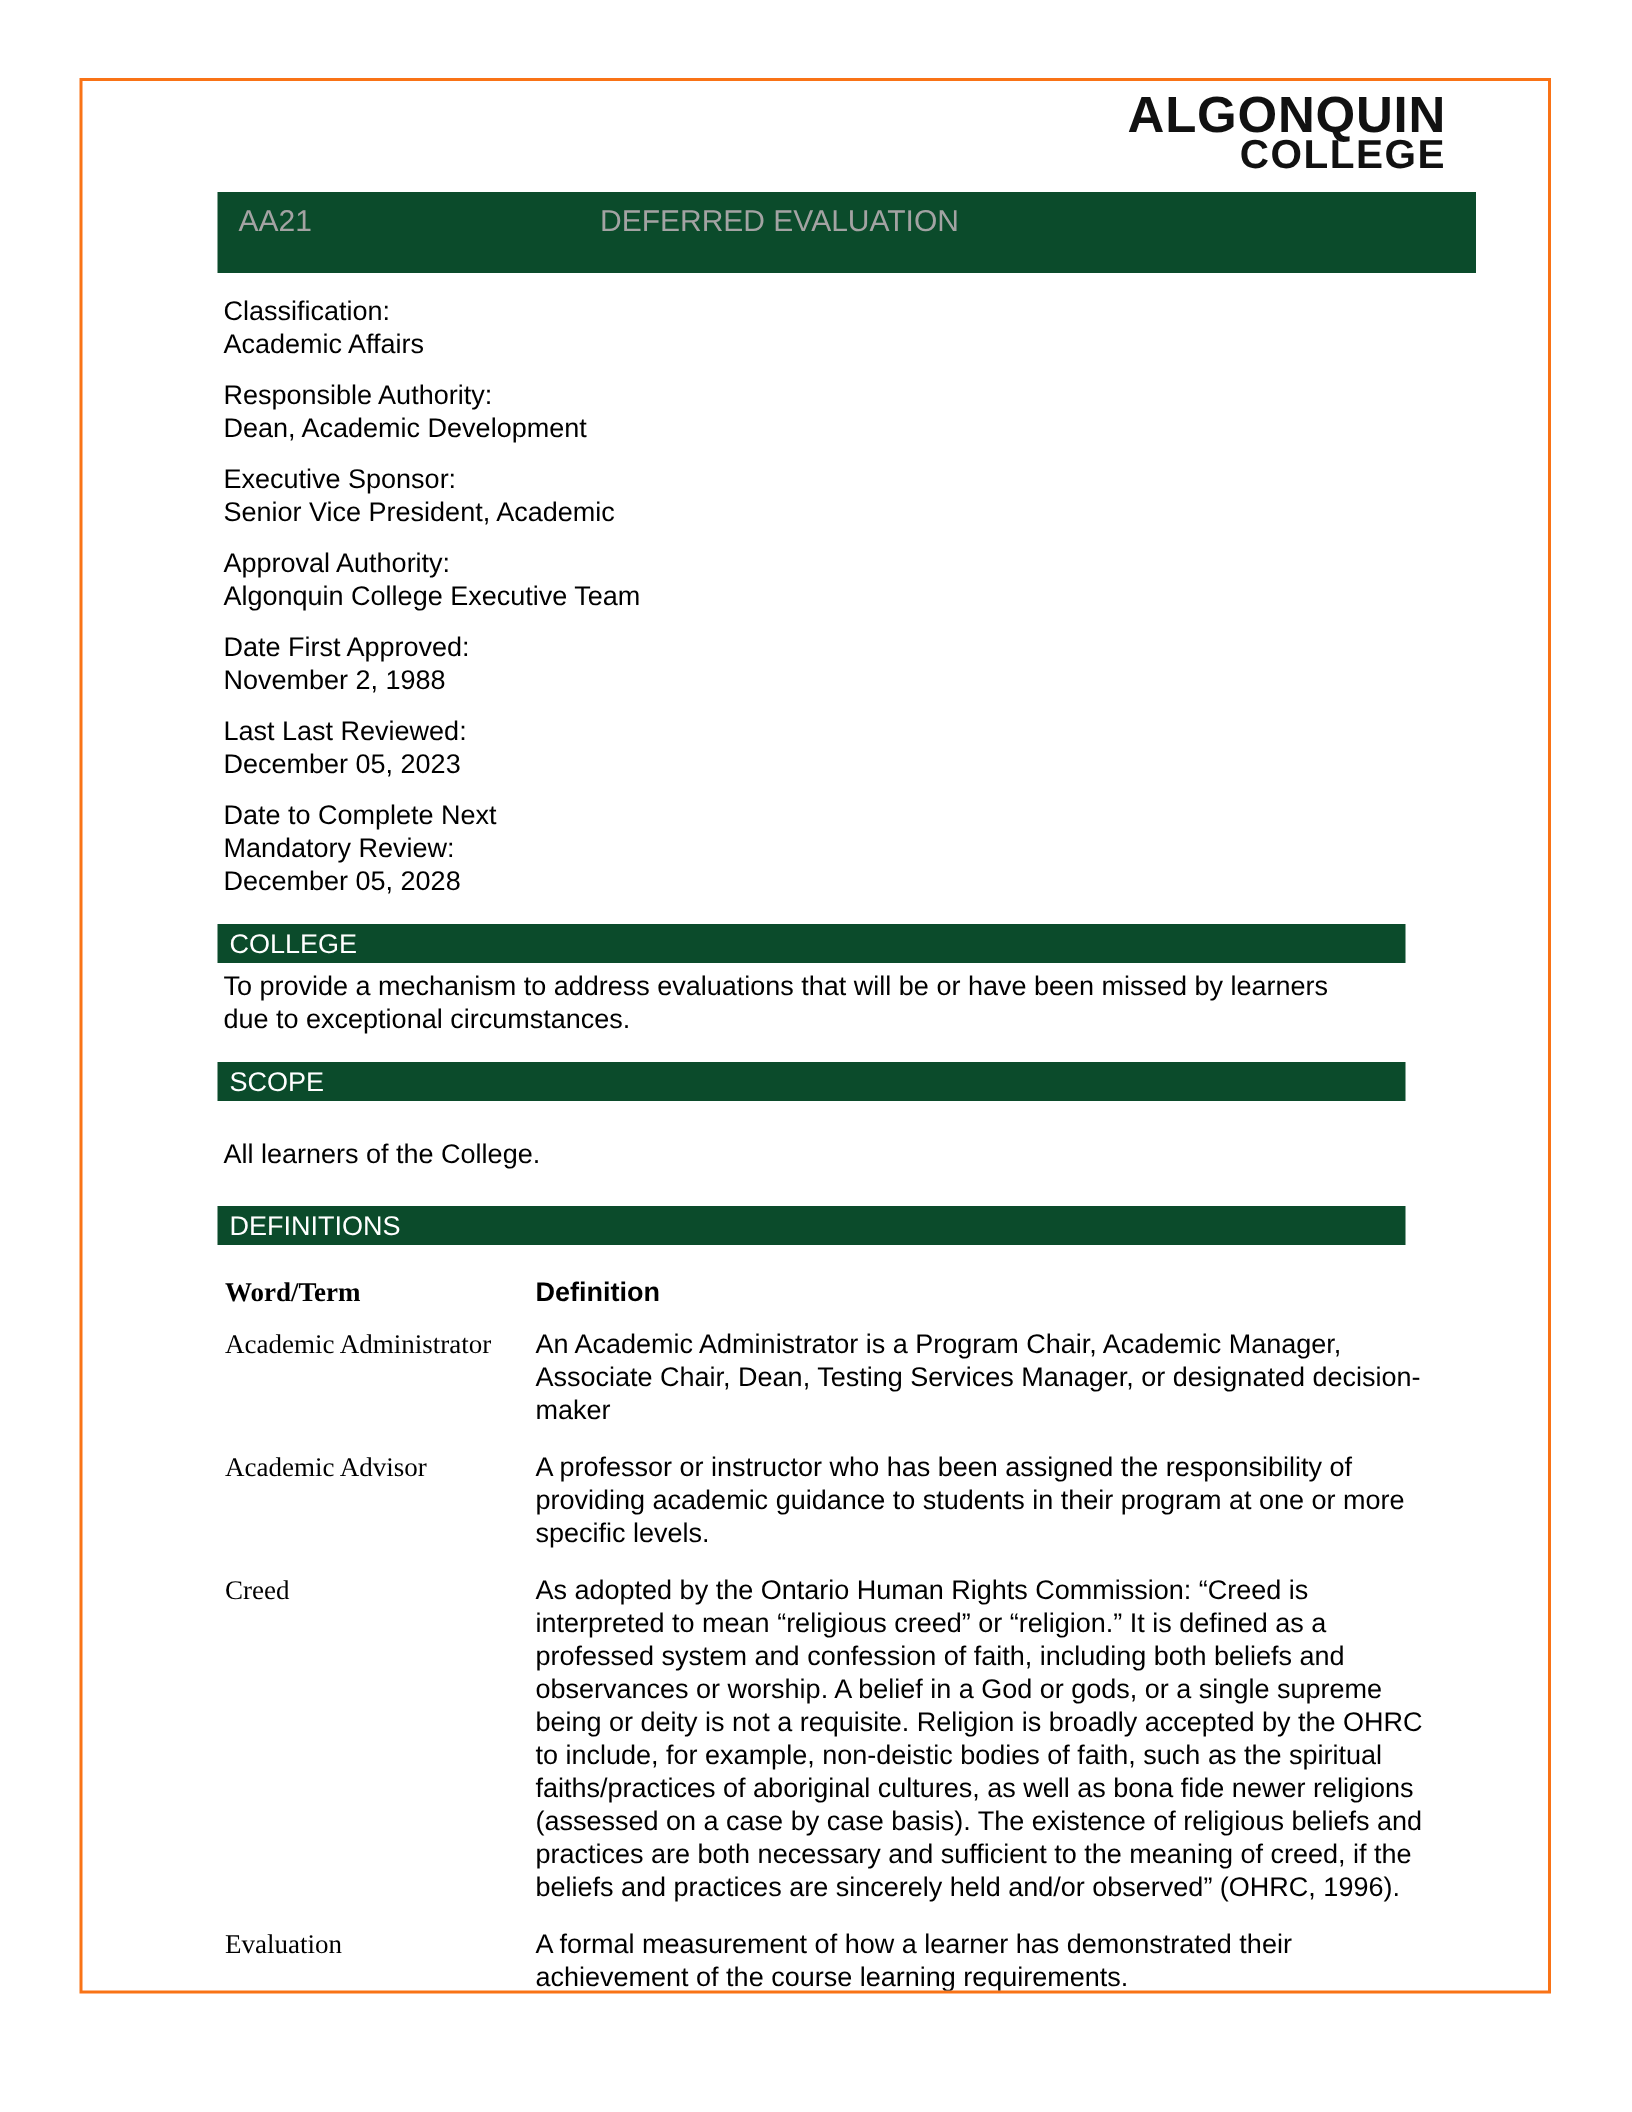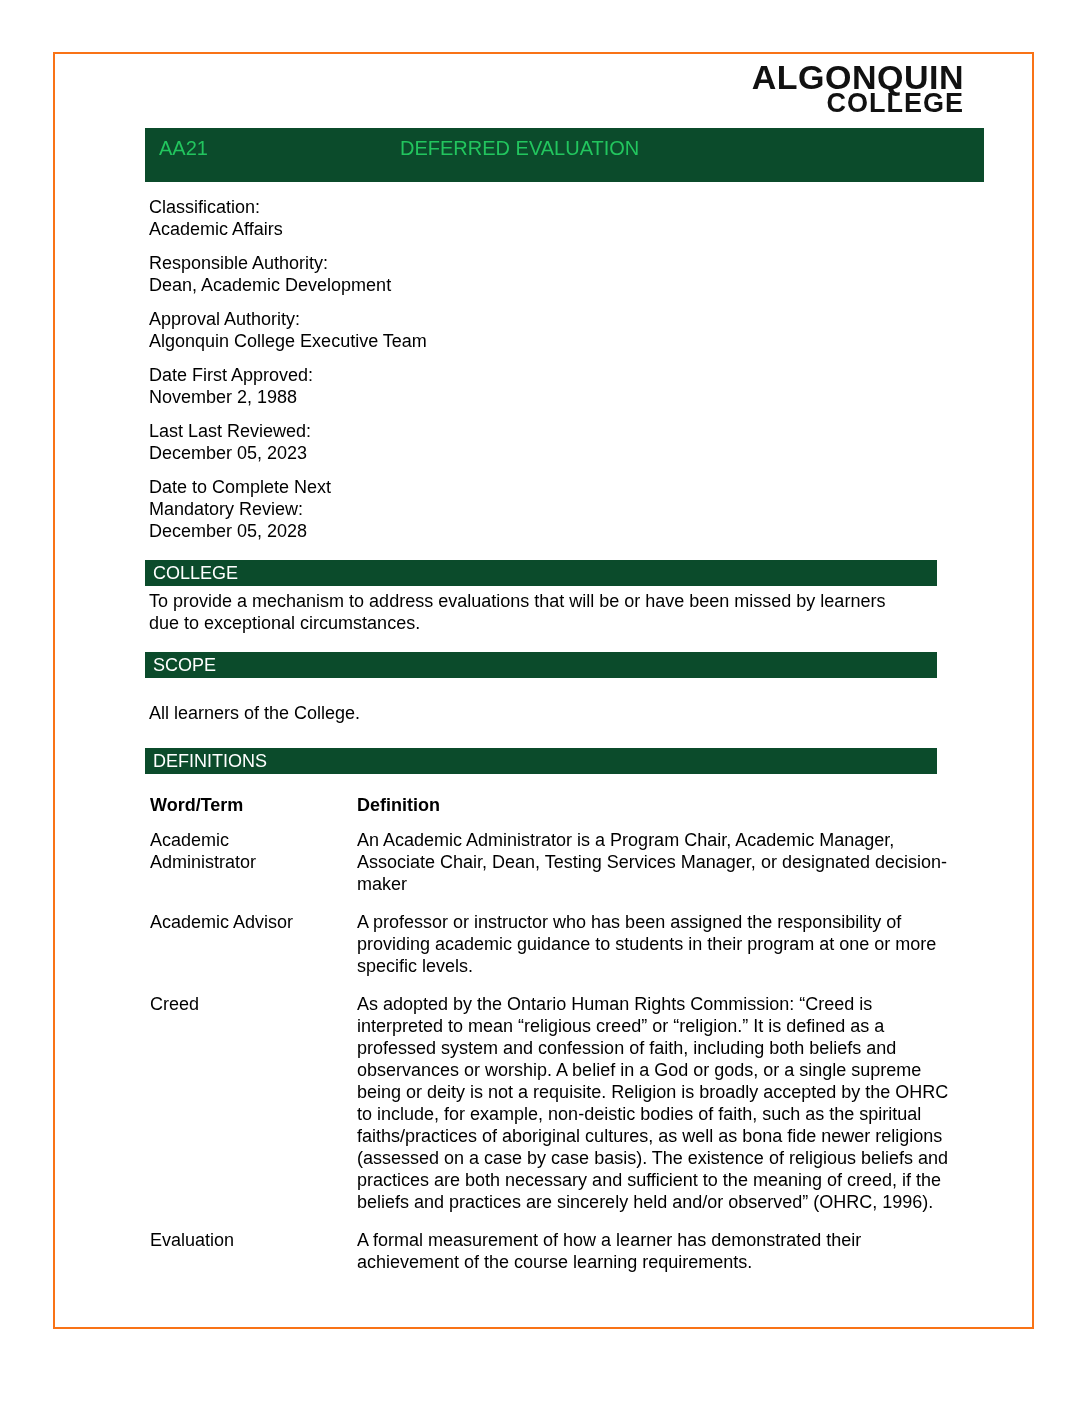--- a/index.html
+++ b/index.html
@@ -35,21 +35,21 @@
     line-height: 21px;
     font-weight: 800;
     letter-spacing: 1px;
   }
   
   .header-bar {
     margin: 14px 11px 0 90px;
     width: 839px;
     height: 54px;
     background: #0b4b2b;
-    color: #22c55e;
+    color: #a3a3a3;
     font-size: 20px;
     padding: 9px 0 0 14px;
     display: flex;
   }
   .policy-num { width: 241px; }
   
   .meta { margin: 14px 0 0 94px; }
   .meta-row {
     display: flex;
     margin-bottom: 12px;
@@ -87,21 +87,21 @@
   }
   
   .def-table { margin: 20px 0 0 95px; }
   .def-row {
     display: flex;
     font-size: 18px;
     line-height: 22px;
     margin-bottom: 16px;
   }
   .def-head { font-weight: bold; margin-bottom: 13px; }
-  .def-term { width: 207px; padding-right: 24px; }
+  .def-term { width: 207px; padding-right: 24px; font-family: Liberation Serif, serif; }
   .def-def { width: 603px; }
   [data-repeat="definitions.rows"] .def-row:last-child { margin-top: 10px; }
 </style>
 </head>
 <body>
 
 <div class="page">
 
   <div class="logo">
     <div class="logo-line1">ALGONQUIN</div>
@@ -118,20 +118,24 @@
       <div class="meta-row">
         <div class="meta-label">Classification:</div>
         <div class="meta-value">Academic Affairs</div>
       </div>
 
       <div class="meta-row">
         <div class="meta-label">Responsible Authority:</div>
         <div class="meta-value">Dean, Academic Development</div>
       </div>
 
+      <div class="meta-row">
+        <div class="meta-label">Executive Sponsor:</div>
+        <div class="meta-value">Senior Vice President, Academic</div>
+      </div>
 
       <div class="meta-row">
         <div class="meta-label">Approval Authority:</div>
         <div class="meta-value">Algonquin College Executive Team</div>
       </div>
 
       <div class="meta-row">
         <div class="meta-label">Date First Approved:</div>
         <div class="meta-value">November 2, 1988</div>
       </div>

